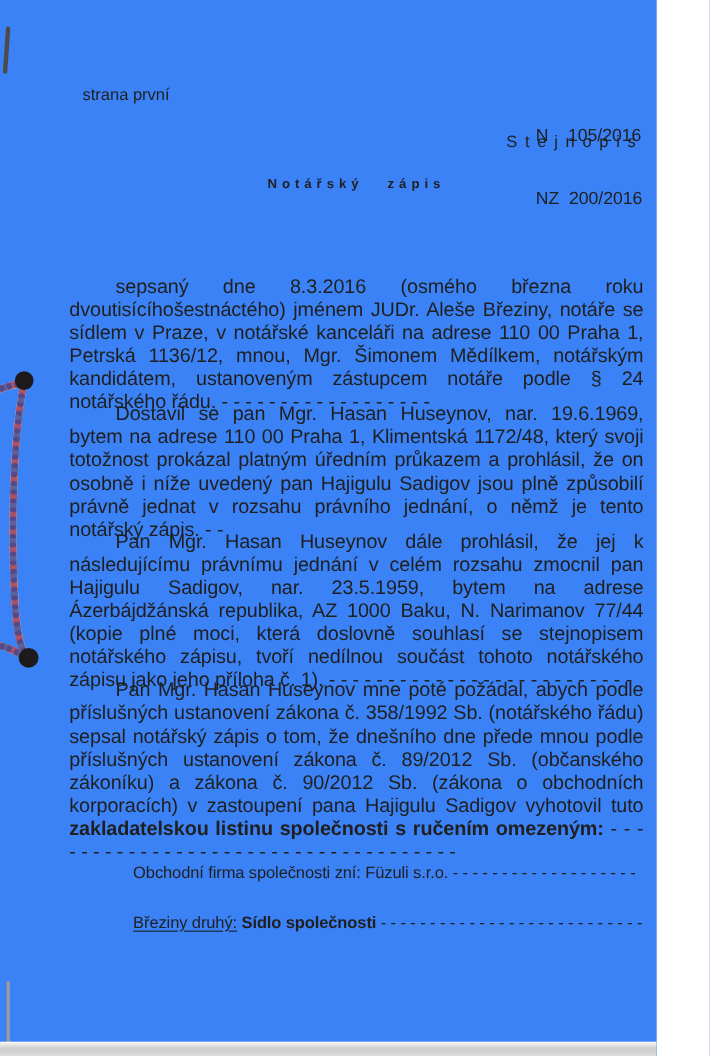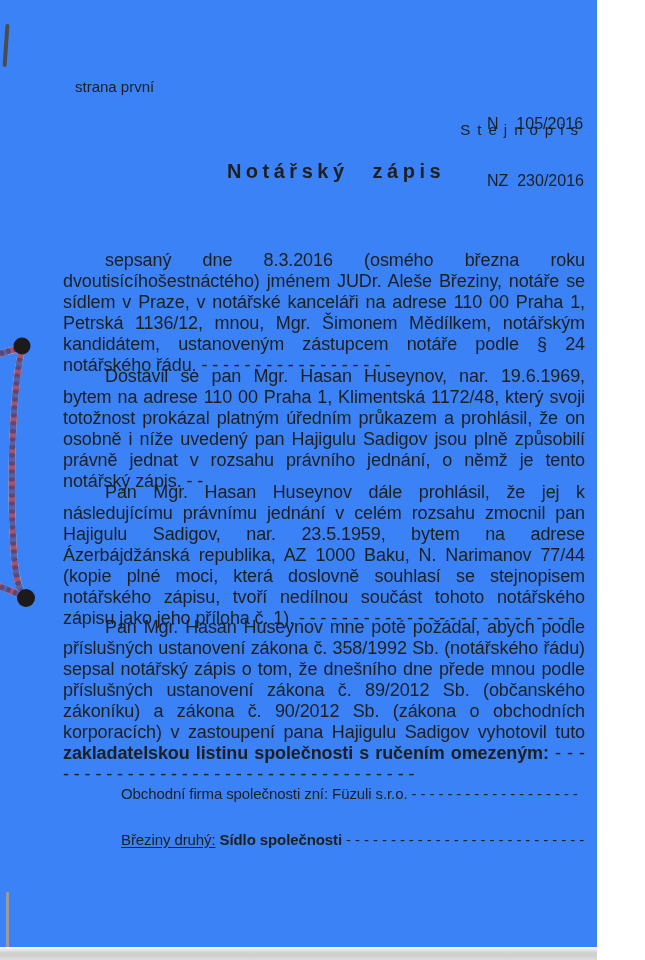--- a/index.html
+++ b/index.html
@@ -47,23 +47,23 @@
     line-height: 19px;
     white-space: pre;
   }
   .copy-label {
     top: 121px; left: 0; width: 100%;
     text-align: right;
     font-size: 15px;
     letter-spacing: 7px;
   }
   .main-title {
-    top: 160px; left: 12px; width: 100%;
+    top: 160px; left: 0; width: 100%;
     text-align: center;
-    font-size: 20px;
+    font-size: 12px;
     font-weight: bold;
     letter-spacing: 4.5px;
     word-spacing: 14px;
   }
   .u { text-decoration: underline; text-underline-offset: 2px; }
   .b { font-weight: bold; }
 
   
   .artifact-top-left {
     position: absolute; left: 4px; top: 24px;
@@ -120,21 +120,21 @@
       <circle cx="26" cy="268" r="9" fill="#1c1a1b" stroke="none"></circle>
     </g>
   </svg>
 
   <div class="content">
 
     <div class="abs page-label">strana první</div>
 
     <div class="abs case-numbers">
       <div>N    105/2016</div>
-      <div>NZ  230/2016</div>
+      <div>NZ  200/2016</div>
     </div>
 
     <div class="abs copy-label">Stejnopis</div>
 
     <div class="abs main-title">Notářský zápis</div>
 
     <p class="para" style="top:232px">sepsaný dne 8.3.2016 (osmého března roku dvoutisícíhošestnáctého) jménem JUDr. Aleše Březiny, notáře se sídlem v Praze, v notářské kanceláři na adrese 110 00 Praha 1, Petrská 1136/12, mnou, Mgr. Šimonem Mědílkem, notářským kandidátem, ustanoveným zástupcem notáře podle § 24 notářského řádu. - - - - - - - - - - - - - - - - - -</p>
 
     <p class="para" style="top:348px">Dostavil se pan Mgr. Hasan Huseynov, nar. 19.6.1969, bytem na adrese 110 00 Praha 1,  Klimentská 1172/48,  který svoji totožnost prokázal platným úředním průkazem a prohlásil, že on osobně i níže uvedený pan Hajigulu Sadigov jsou plně způsobilí právně jednat v rozsahu právního jednání, o němž je tento notářský zápis. - -</p>
 

